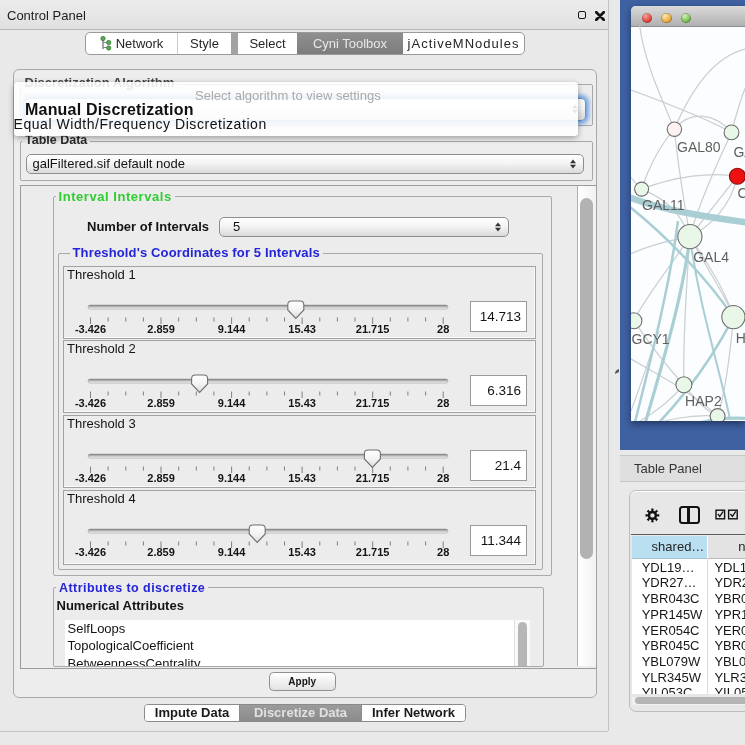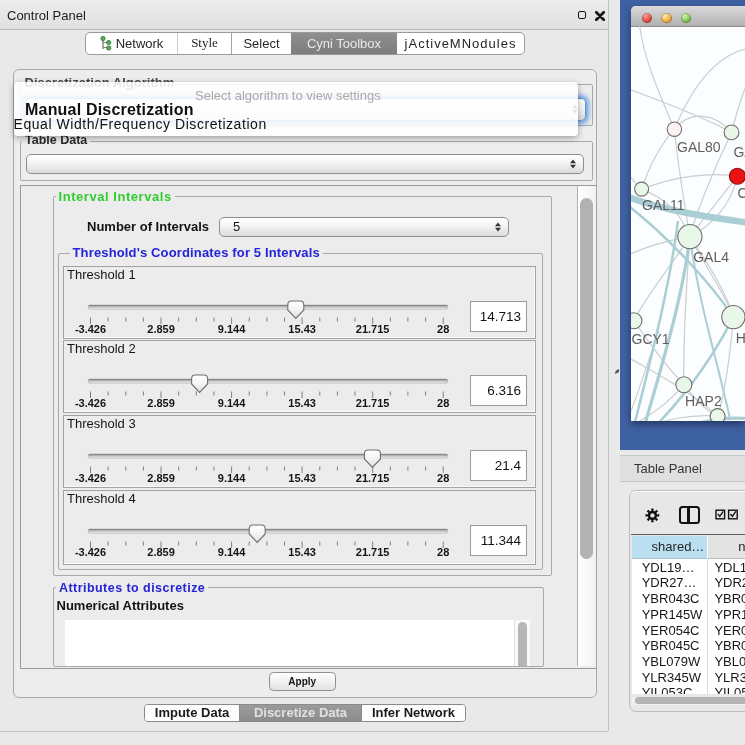--- a/index.html
+++ b/index.html
@@ -33,40 +33,41 @@
     <svg width="12" height="15" viewBox="0 0 12 15" style="margin-right:4px;">
         <line x1="3" y1="3" x2="3" y2="13" stroke="#888" stroke-width="1.5"></line>
         <line x1="3" y1="6.5" x2="8" y2="6.5" stroke="#888" stroke-width="1"></line>
         <line x1="3" y1="11.5" x2="8" y2="11.5" stroke="#888" stroke-width="1"></line>
         <circle cx="3" cy="2.5" r="2.2" fill="#55a855" stroke="#2c6b2c" stroke-width=".6"></circle>
         <circle cx="8.7" cy="6.5" r="2.2" fill="#55a855" stroke="#2c6b2c" stroke-width=".6"></circle>
         <circle cx="8.7" cy="12" r="2.2" fill="#55a855" stroke="#2c6b2c" stroke-width=".6"></circle>
       </svg>
     <span>Network</span>
   </div>
-  <div style="width:53px;display:flex;align-items:center;justify-content:center;border-right:1px solid #a3a3a3;font-family:Liberation Serif, serif;">Style</div>
+  <div style="width:53px;display:flex;align-items:center;justify-content:center;border-right:7px solid #a3a3a3;">Style</div>
   <div style="width:59px;display:flex;align-items:center;justify-content:center;">Select</div>
   <div style="width:106px;display:flex;align-items:center;justify-content:center;background:linear-gradient(rgba(142,142,142,0.988),rgba(123,123,123,0.988));color:rgba(233,233,233,0.99);">Cyni Toolbox</div>
   <div style="flex:1;display:flex;align-items:center;justify-content:center;letter-spacing:1px;">jActiveMNodules</div>
 </div>
 
 <div class="abs" style="left:13px;top:69px;width:582px;height:627px;background:rgba(237,237,237,0.988);border:1px solid #a9a9a9;border-radius:6px;"></div>
 
 <div class="tbox" style="left:19.5px;top:83.5px;width:571px;height:40px;"></div>
 <div class="ttl" style="left:21.5px;top:76px;color:rgba(68,68,68,0.99);">Discretization Algorithm</div>
 <div class="combo" style="left:25px;top:97.5px;width:559px;height:21px;border-color:rgba(96,146,205,0.99);box-shadow:0 0 4px 2.5px rgba(88,148,220,.8);">
     <div class="arrs" style="right:6px;top:4.5px;transform:scale(.75);">
       <div class="up"></div>
       <div class="dn"></div>
     </div>
   </div>
 
 <div class="tbox" style="left:19.5px;top:141px;width:571px;height:38px;"></div>
 <div class="ttl" style="left:22px;top:133.5px;font-size:12.5px;color:rgba(42,42,42,0.99);">Table Data</div>
 <div class="combo" style="left:26px;top:154px;width:556px;height:18px;">
+  <div class="txt" style="left:5.5px;line-height:18px;">galFiltered.sif default node</div>
   <div class="arrs" style="right:6px;top:3px;transform:scale(.75);">
       <div class="up"></div>
       <div class="dn"></div>
     </div>
 </div>
 
 <div class="abs" style="left:19.5px;top:185px;width:575.5px;height:482px;border:1px solid #9b9b9b;background:rgba(236,236,236,0.988);"></div>
 <div class="abs" style="left:576.5px;top:186px;width:18px;height:480px;background:linear-gradient(to right,rgba(255,255,255,0.988),rgba(241,241,241,0.988));border-left:1px solid #b0b0b0;border-right:1px solid #a2a2a2;"></div>
 <div class="abs" style="left:579.5px;top:198px;width:13px;height:361px;background:rgba(177,177,177,0.988);border-radius:6.5px;"></div>
 
@@ -272,20 +273,21 @@
 <div class="abs" style="left:161.04px;top:547.2px;transform:translateX(-50%);font-size:11px;font-weight:bold;color:rgba(17,17,17,0.99);line-height:11px;white-space:nowrap;">2.859</div>
 <div class="abs" style="left:231.58px;top:547.2px;transform:translateX(-50%);font-size:11px;font-weight:bold;color:rgba(17,17,17,0.99);line-height:11px;white-space:nowrap;">9.144</div>
 <div class="abs" style="left:302.12px;top:547.2px;transform:translateX(-50%);font-size:11px;font-weight:bold;color:rgba(17,17,17,0.99);line-height:11px;white-space:nowrap;">15.43</div>
 <div class="abs" style="left:372.66px;top:547.2px;transform:translateX(-50%);font-size:11px;font-weight:bold;color:rgba(17,17,17,0.99);line-height:11px;white-space:nowrap;">21.715</div>
 <div class="abs" style="left:443.2px;top:547.2px;transform:translateX(-50%);font-size:11px;font-weight:bold;color:rgba(17,17,17,0.99);line-height:11px;white-space:nowrap;">28</div>
 
 <div class="tbox" style="left:52.5px;top:587.3px;width:489px;height:78px;"></div>
 <div class="ttl" style="left:56px;top:581.5px;background:rgba(236,236,236,0.988);font-size:12.5px;color:rgba(33,33,216,0.99);letter-spacing:0.45px;">Attributes to discretize</div>
 <div class="abs bold" style="left:56.5px;top:598.6px;font-size:13px;color:rgba(17,17,17,0.99);line-height:13px;">Numerical Attributes</div>
 <div class="abs" style="left:65px;top:619.5px;width:465px;height:46.8px;background:rgba(255,255,255,0.988);overflow:hidden;">
+  <div style="position:absolute;left:2.5px;top:0px;font-size:13px;color:rgba(17,17,17,0.99);line-height:17.6px;">SelfLoops<br>TopologicalCoefficient<br>BetweennessCentrality</div>
   <div style="position:absolute;left:449px;top:0;width:16px;height:47px;background:rgba(250,250,250,0.988);border-left:1px solid #e0e0e0;"></div>
   <div style="position:absolute;left:453px;top:2px;width:9px;height:50px;background:rgba(181,181,181,0.988);border-radius:5px;"></div>
 </div>
 
 <div class="abs" style="left:269px;top:672px;width:64.5px;height:17px;background:linear-gradient(rgba(255,255,255,0.988),rgba(239,239,239,0.988) 55%,rgba(226,226,226,0.988));border:1px solid #8f8f8f;border-radius:4.5px;font-size:10px;font-weight:600;color:rgba(17,17,17,0.99);text-align:center;line-height:17px;">Apply</div>
 
 <div class="abs" style="left:144px;top:704px;width:320px;height:15.5px;border:1px solid #8a8a8a;border-radius:4px;display:flex;overflow:hidden;font-size:13px;font-weight:600;color:rgba(23,23,23,0.99);">
   <div style="width:94px;background:rgba(253,253,253,0.988);border-right:1px solid #8a8a8a;display:flex;align-items:center;justify-content:center;">Impute Data</div>
   <div style="width:121px;background:linear-gradient(rgba(154,154,154,0.988),rgba(138,138,138,0.988));color:rgba(226,226,226,0.99);border-right:1px solid #8a8a8a;display:flex;align-items:center;justify-content:center;">Discretize Data</div>
   <div style="flex:1;background:rgba(253,253,253,0.988);display:flex;align-items:center;justify-content:center;">Infer Network</div>

